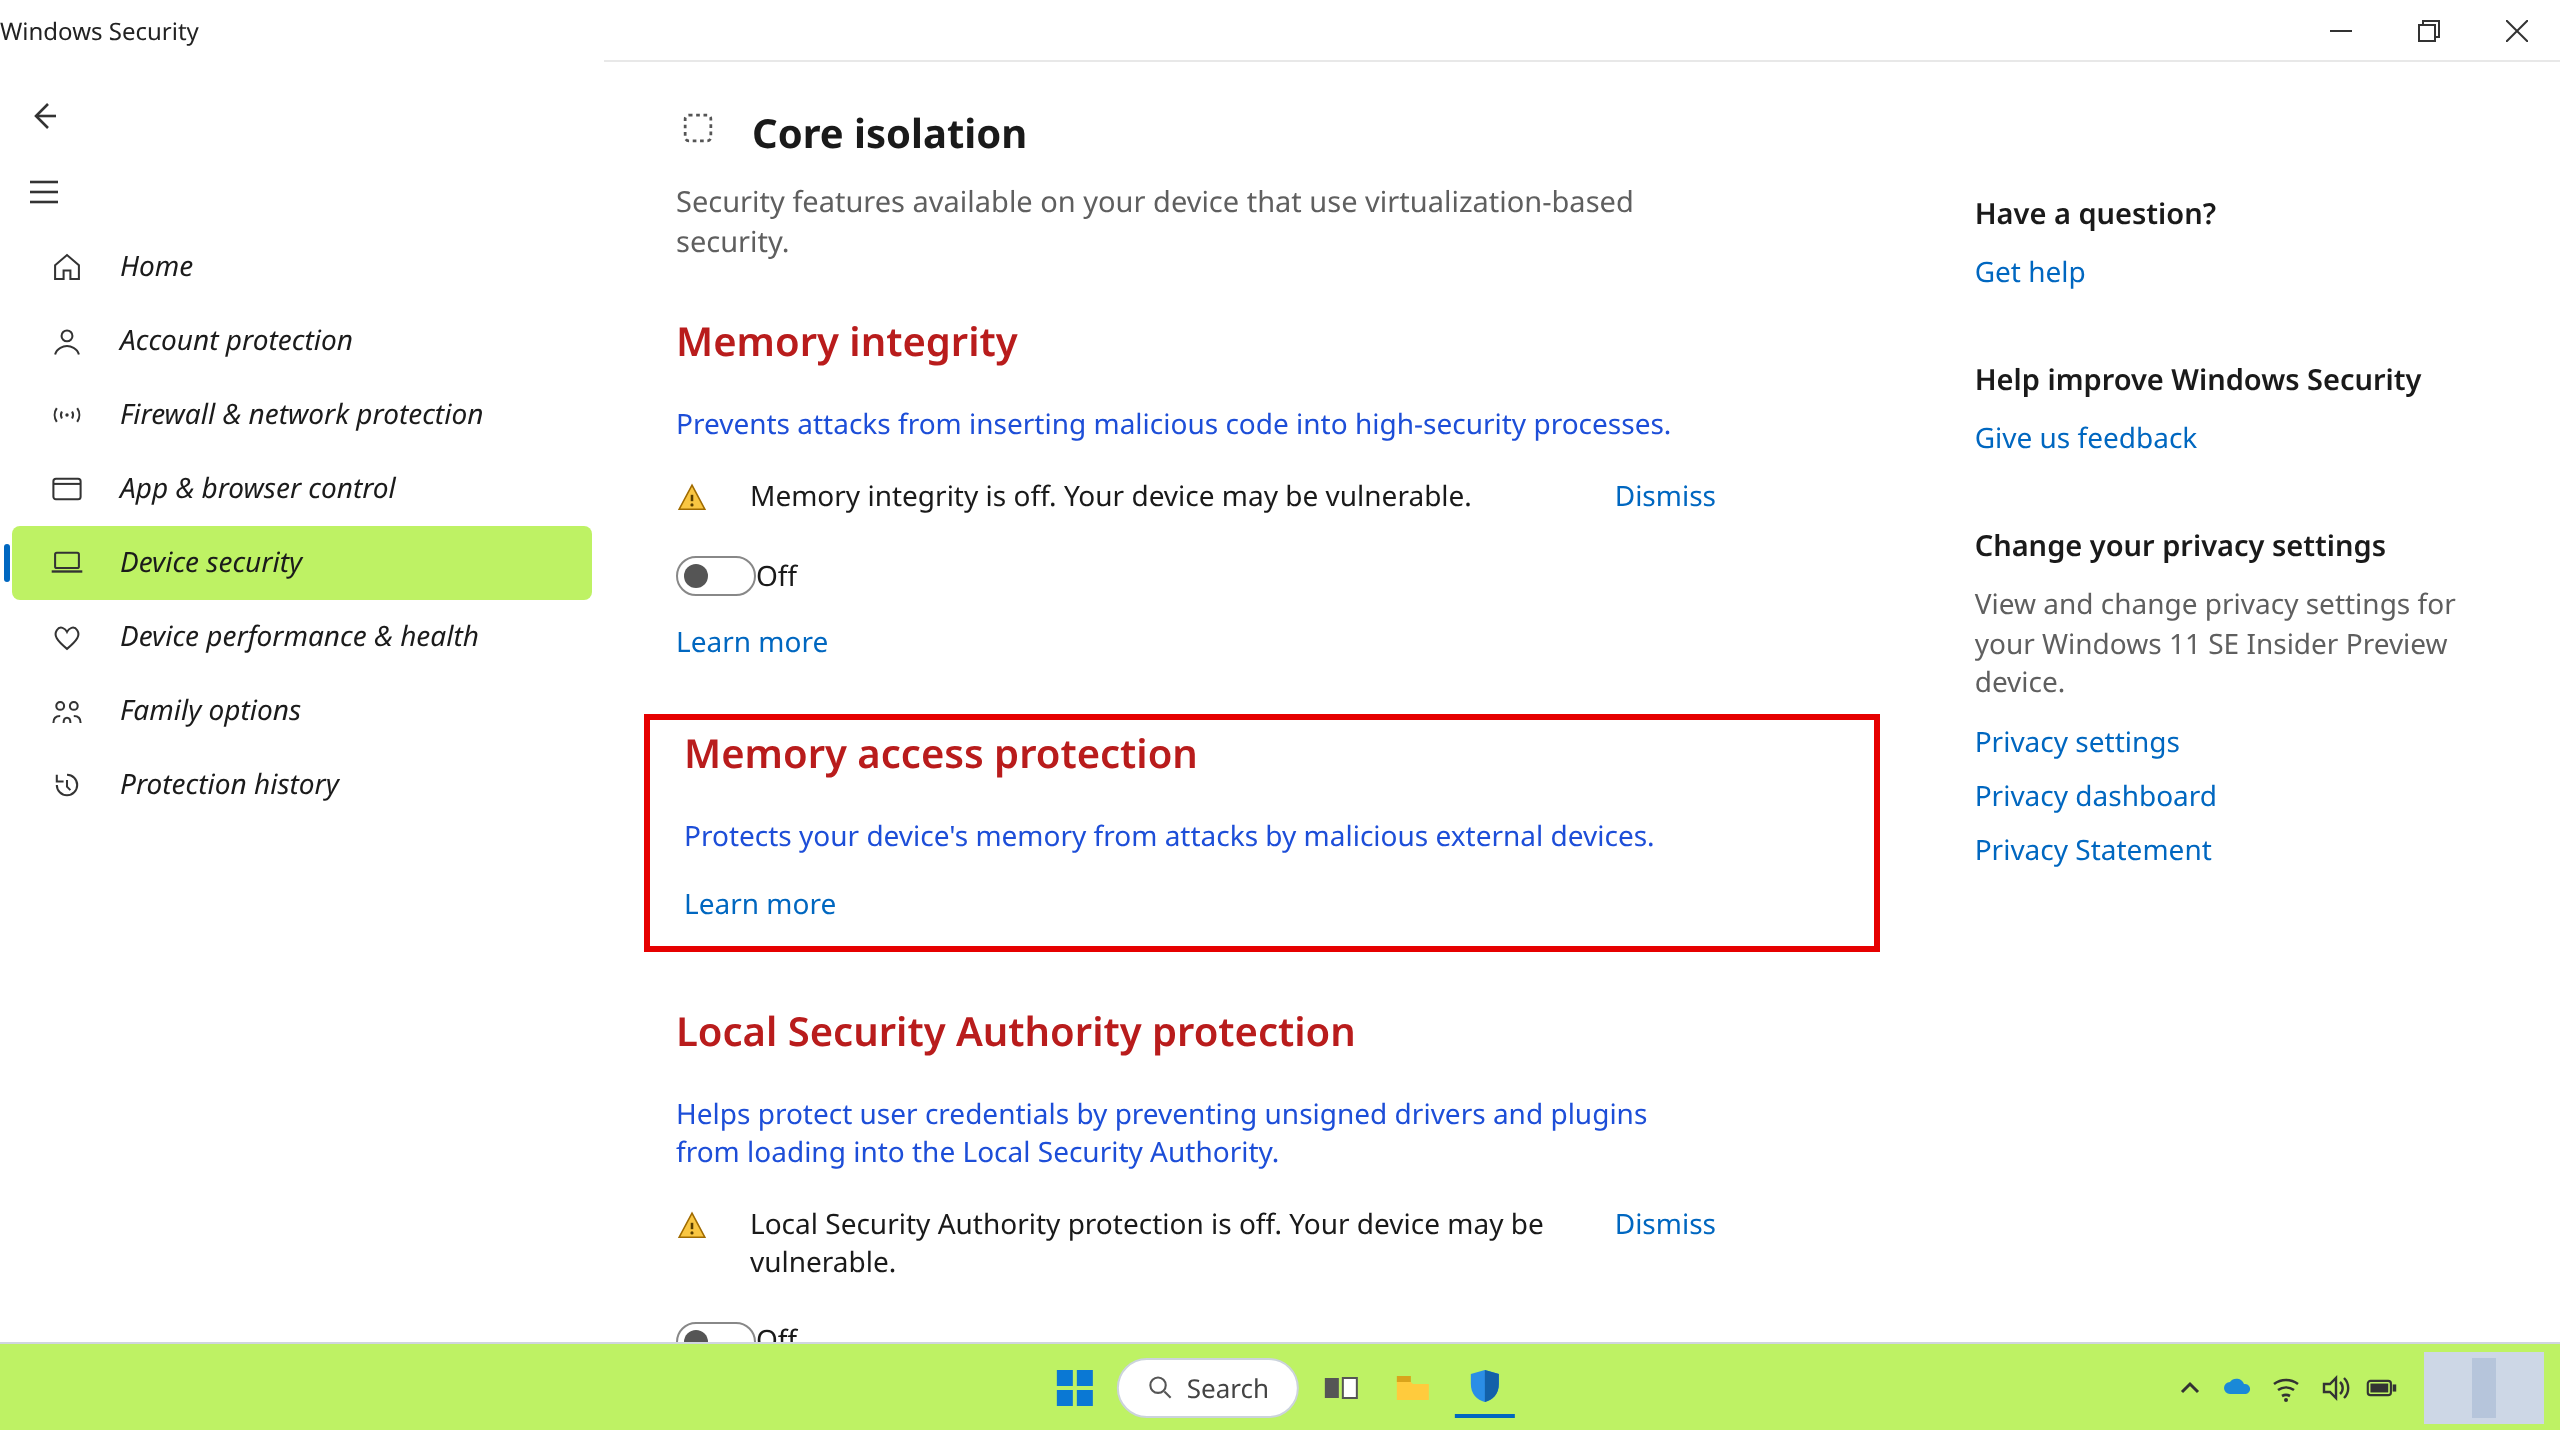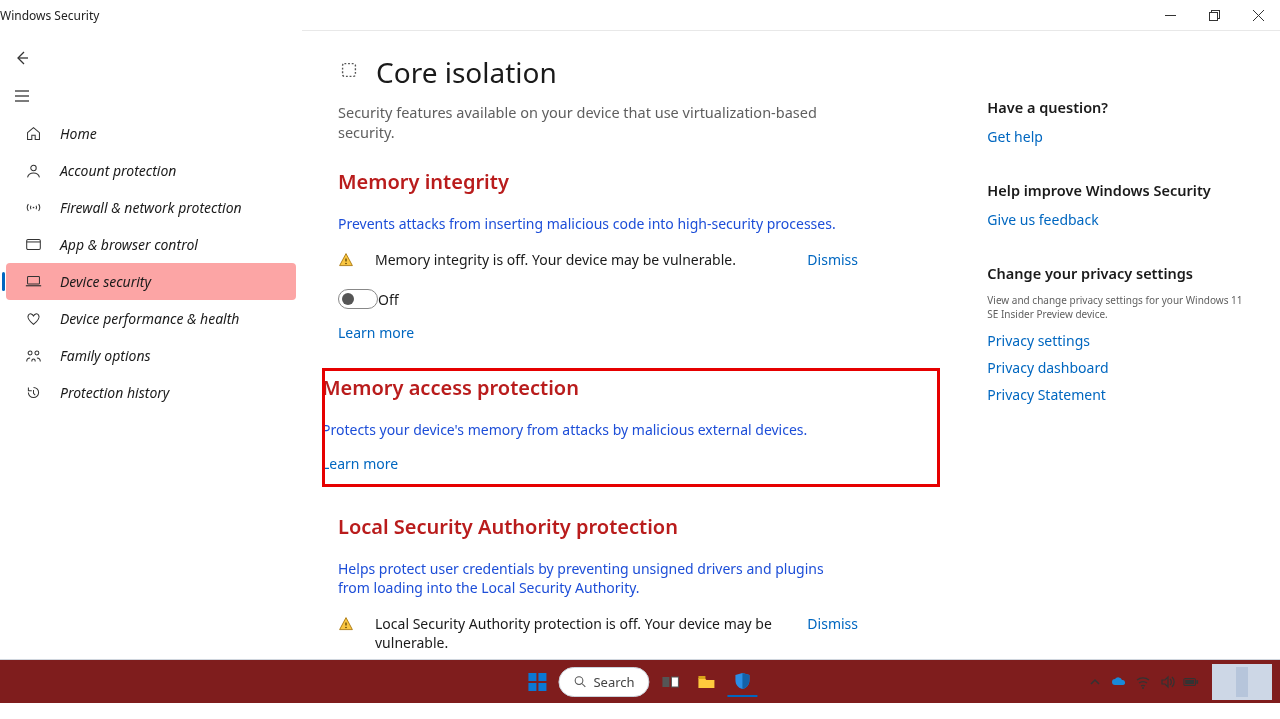--- a/index.html
+++ b/index.html
@@ -17,55 +17,55 @@
   
   .body { display: flex; height: calc(719px - 30px - 1px - 44px); }
   .sidebar { width: 302px; padding-top: 8px; }
   .content { flex: 1; display: flex; padding: 22px 36px 0 36px; gap: 40px; overflow: hidden; }
   .main-col { width: 600px; }
   .aside { width: 260px; padding-top: 44px; margin-left: 17px; }
 
   
   .nav-top-btn { width: 40px; height: 38px; display: flex; align-items: center; justify-content: center; margin-left: 2px;}
   .nav-item { height: 37px; display: flex; align-items: center; gap: 18px; padding-left: 18px; font-size: 14px; color: #1b1b1b; border-radius: 4px; margin: 0 6px; position: relative; font-style: italic; }
-  .nav-item.active { background: #fca5a5; }
+  .nav-item.active { background: #bef264; }
   .nav-item.active::before { content: ""; position: absolute; left: -4px; top: 9px; bottom: 9px; width: 3px; background: #0067c0; border-radius: 3px; }
   .nav-item .icon-slot { width: 18px; display:flex; align-items:center; justify-content:center; color:#333; }
   .nav-item .icon-slot svg { width: 17px; height: 17px; }
   .nav-spacer { height: 250px; }
 
   
   .page-title-row { display:flex; align-items:center; gap:16px; margin-bottom:12px; }
   .page-title-icon { width:22px; height:22px; }
-  .page-title { font-size: 28px; font-weight: 400; color:#1a1a1a; }
+  .page-title { font-size: 20px; font-weight: 700; color:#1a1a1a; }
   .page-sub { font-size: 14.5px; color:#5f5f5f; line-height:1.35; max-width:520px; }
 
   .sec { margin-top: 26px; }
-  .sec.highlighted { outline: 3px solid #e60000; outline-offset: -3px; padding: 6px 12px 14px 0; margin-left:-16px; margin-right:-10px; }
+  .sec.highlighted { outline: 3px solid #e60000; outline-offset: -3px; padding: 6px 12px 14px 20px; margin-left:-16px; margin-right:-10px; }
   .sec h2 { font-size: 20px; font-weight: 600; color:#b91c1c; }
   .sec .sub { font-size: 14px; color:#1d4ed8; line-height:1.35; max-width:520px; margin-top:20px; }
   .warn-row { display:flex; align-items:flex-start; gap:21px; margin-top:16px; font-size:14px; color:#1a1a1a; max-width:520px; }
   .warn-row .msg { flex:1; }
   .warn-icon { width:16px; height:16px; margin-top:2px; }
   .link { color:#0067c0; font-size:14px; }
   .learn { display:block; margin-top:14px; }
 
   .toggle-row { display:flex; align-items:center; margin-top:20px; }
   .toggle { width:40px; height:20px; border:1px solid #888; border-radius:10px; background:#fff; position:relative; }
   .toggle::after { content:""; position:absolute; left:3px; top:3px; width:12px; height:12px; border-radius:50%; background:#555; }
   .toggle-label { font-size:14px; color:#1a1a1a; }
 
   
   .aside h3 { font-size:14.5px; font-weight:600; color:#1a1a1a; margin-bottom:10px; }
   .aside .group { margin-bottom:34px; }
-  .aside .body-text { font-size:10px; color:#5f5f5f; line-height:1.4; margin-bottom:10px; }
+  .aside .body-text { font-size:14px; color:#5f5f5f; line-height:1.4; margin-bottom:10px; }
   .aside a { display:block; margin-bottom:8px; }
 
   
-  .taskbar { position:absolute; left:0; right:0; bottom:16px; height:44px; background:#7f1d1d; border-top:1px solid #d0d6de; display:flex; align-items:center; }
+  .taskbar { position:absolute; left:0; right:0; bottom:4px; height:44px; background:#bef264; border-top:1px solid #d0d6de; display:flex; align-items:center; }
   .taskbar .center { position:absolute; left:50%; transform:translateX(-50%); display:flex; align-items:center; gap:6px; }
   .taskbar .right { position:absolute; right:8px; display:flex; align-items:center; gap:6px; }
   .search-pill { display:flex; align-items:center; gap:6px; background:#fff; border:1px solid #cbd3dc; border-radius:18px; height:30px; padding:0 14px; font-size:13px; color:#444; }
   .tb-icon { width:30px; height:30px; display:flex; align-items:center; justify-content:center; }
   .tb-icon svg { width:20px; height:20px; }
   .tray-icon { width:18px; height:18px; display:flex; align-items:center; justify-content:center; color:#333; }
   .tray-icon svg { width:16px; height:16px; }
   .tray-lang { width:60px; height:36px; background:#cdd7e6; margin-left:6px; display:flex; align-items:center; justify-content:center;}
   .tray-lang .inner { width:12px; height:30px; background:#b6c5db;}
 </style>

